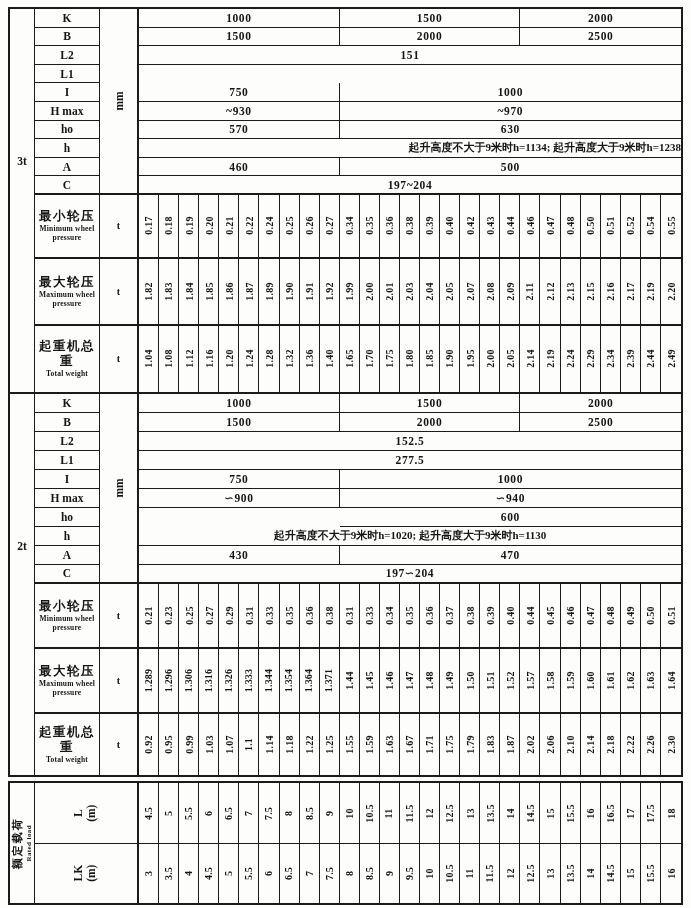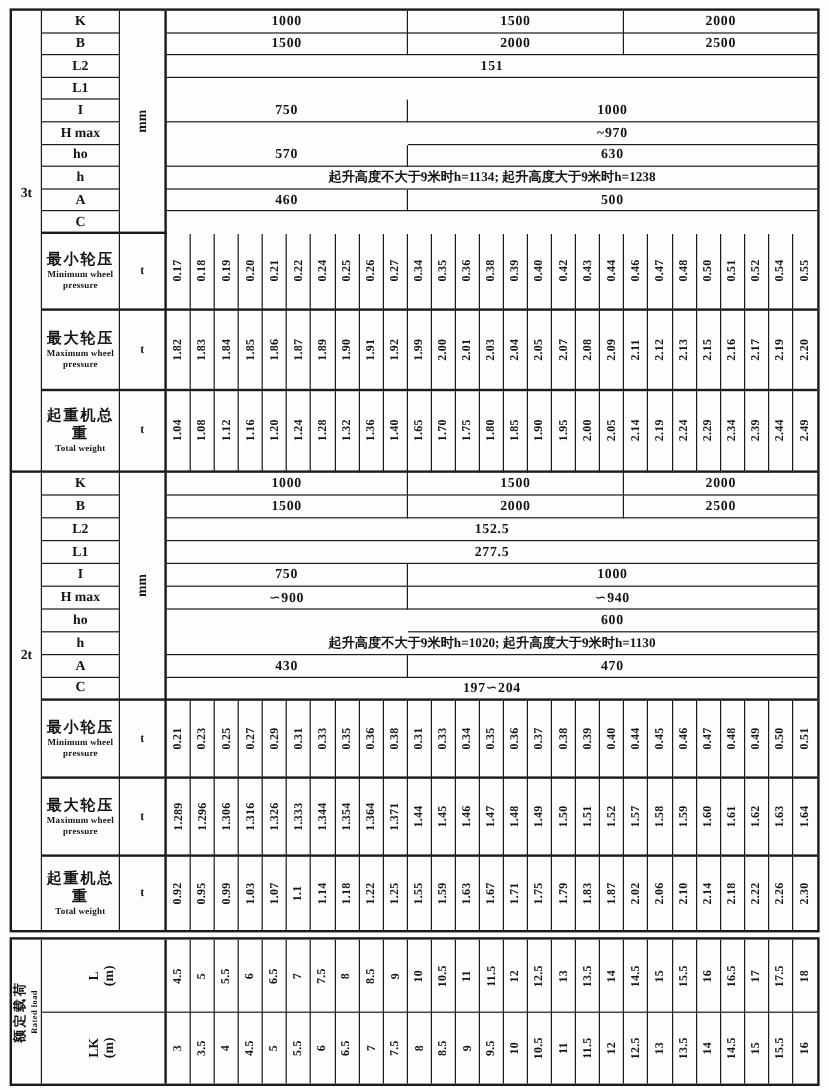--- a/index.html
+++ b/index.html
@@ -85,49 +85,55 @@
       </div>
       <div class="c seg" style="grid-area: 5 / 4 / span 1 / span 10;">
         <span>750</span>
       </div>
       <div class="c seg br0" style="grid-area: 5 / 14 / span 1 / span 17;">
         <span>1000</span>
       </div>
       <div class="c plabel" style="grid-area: 6 / 2 / span 1 / span 1;">
         <span>H max</span>
       </div>
+      <div class="c seg" style="grid-area: 6 / 4 / span 1 / span 10;">
+        <span>~930</span>
+      </div>
       <div class="c seg br0" style="grid-area: 6 / 14 / span 1 / span 17;">
         <span>~970</span>
       </div>
       <div class="c plabel" style="grid-area: 7 / 2 / span 1 / span 1;">
         <span>ho</span>
       </div>
       <div class="c seg" style="grid-area: 7 / 4 / span 1 / span 10;">
         <span>570</span>
       </div>
       <div class="c seg br0" style="grid-area: 7 / 14 / span 1 / span 17;">
         <span>630</span>
       </div>
       <div class="c plabel" style="grid-area: 8 / 2 / span 1 / span 1;">
         <span>h</span>
       </div>
-      <div class="c seg br0" style="grid-area: 8 / 4 / span 1 / span 27;">
+      <div class="c seg br0" style="grid-area: 8 / 4 / span 1 / span 27; justify-content: flex-end;">
         <span class="hnote">起升高度不大于9米时h=1134; 起升高度大于9米时h=1238</span>
       </div>
       <div class="c plabel" style="grid-area: 9 / 2 / span 1 / span 1;">
         <span>A</span>
       </div>
       <div class="c seg" style="grid-area: 9 / 4 / span 1 / span 10;">
         <span>460</span>
       </div>
       <div class="c seg br0" style="grid-area: 9 / 14 / span 1 / span 17; align-items: center;">
         <span>500</span>
       </div>
       <div class="c plabel bb2" style="grid-area: 10 / 2 / span 1 / span 1;">
         <span>C</span>
+      </div>
+      <div class="c seg bb2 br0" style="grid-area: 10 / 4 / span 1 / span 27;">
+        <span>197~204</span>
       </div>
       <div class="c cnlabel bb2" style="grid-area: 11 / 2 / span 1 / span 1;">
         <span class="cn">最小轮压</span>
         <span class="en">Minimum wheel pressure</span>
       </div>
       <div class="c unit-t br2 bb2" style="grid-area: 11 / 3 / span 1 / span 1;">
         <span>t</span>
       </div>
       <div class="c  bb2" style="grid-area: 11 / 4 / span 1 / span 1;">
         <span class="rot rv">0.17</span>

